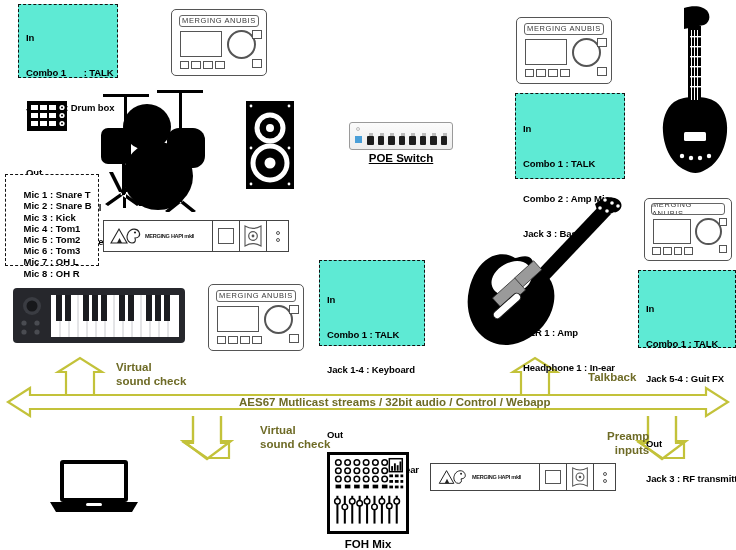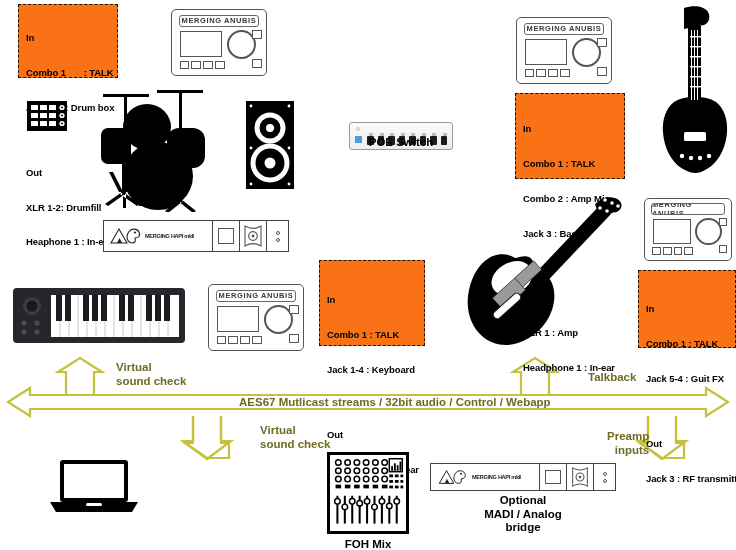--- a/index.html
+++ b/index.html
@@ -15,21 +15,21 @@
     width: 736px;
     height: 550px;
     background: #ffffff;
     overflow: hidden;
   }
 
   
   .infobox {
     position: absolute;
     border: 1.6px dashed #111;
-    background: #f97316;
+    background: #5eead4;
     box-sizing: border-box;
     padding: 4px 6px 4px 7px;
     font-size: 9.5px;
     line-height: 11.6px;
     font-weight: bold;
     color: #000;
     letter-spacing: -0.1px;
     white-space: pre;
   }
   .infobox .ln { display: block; }
@@ -91,21 +91,21 @@
     top: 7%;
     width: 86%;
     height: 19%;
     box-sizing: border-box;
     border: 1.1px solid #666;
     border-radius: 3px;
     display: flex;
     align-items: center;
     justify-content: center;
     font-size: 7.5px;
-    font-weight: bold;
+    font-weight: normal;
     letter-spacing: 0.6px;
     color: #3a3a3a;
     overflow: hidden;
   }
   .anubis .screen {
     position: absolute;
     left: 9%;
     top: 33%;
     width: 44%;
     height: 40%;
@@ -389,20 +389,30 @@
     <div class="sbtn t"></div>
     <div class="sbtn b"></div>
     <div class="botbtns">
       <i></i>
         <i></i>
         <i></i>
         <i></i>
     </div>
   </div>
 
+  <div class="miclist" style="left:5px; top:174px; width:94px; height:92px;">
+    <span class="ln">Mic 1 : Snare T</span>
+    <span class="ln">Mic 2 : Snare B</span>
+    <span class="ln">Mic 3 : Kick</span>
+    <span class="ln">Mic 4 : Tom1</span>
+    <span class="ln">Mic 5 : Tom2</span>
+    <span class="ln">Mic 6 : Tom3</span>
+    <span class="ln">Mic 7 : OH L</span>
+    <span class="ln">Mic 8 : OH R</span>
+  </div>
 
   <div class="rack" style="left:103px; top:220px; width:186px; height:32px;">
     <div class="cellA">
       <svg width="34" height="22" viewBox="0 0 34 22">
         <path d="M3 18 L11 4 L19 18 Z" fill="none" stroke="#222" stroke-width="1.1"></path>
         <path d="M9 18 L11.5 13 L14 18 Z" fill="#222"></path>
         <path d="M20 8 c3 -5 9 -5 11 -1 c2 4 -1 6 -4 6 c1 3 0 5 -3 5 c-3 0 -5 -3 -5 -6 c0 -2 1 -3 1 -4z" fill="none" stroke="#222" stroke-width="1.1"></path>
         <circle cx="27" cy="7.5" r="1.1" fill="#222"></circle>
       </svg>
       <span class="logotxt">MERGING HAPI mkII</span>
@@ -493,21 +503,21 @@
     <span class="led"></span>
     <span class="port" style="margin-left:12px;"></span>
     <span class="port"></span>
     <span class="port"></span>
     <span class="port"></span>
     <span class="port"></span>
     <span class="port"></span>
     <span class="port"></span>
     <span class="port"></span>
   </div>
-  <span class="lbl" style="left:349px; top:136px; width:104px;">POE Switch</span>
+  <span class="lbl" style="left:349px; top:152px; width:104px;text-decoration:underline;">POE Switch</span>
 
   <div class="anubis" style="left:516px; top:17px; width:96px; height:67px;">
     <div class="brand">MERGING ANUBIS</div>
     <div class="screen"></div>
     <div class="knob"></div>
     <div class="sbtn t"></div>
     <div class="sbtn b"></div>
     <div class="botbtns">
       <i></i>
         <i></i>
@@ -713,15 +723,14 @@
         <path d="M5 2 c5 3 11 3 16 0 l0 20 c-5 -3 -11 -3 -16 0z" fill="none" stroke="#555" stroke-width="1.1"></path>
         <circle cx="13" cy="12" r="4.3" fill="none" stroke="#555" stroke-width="1.2"></circle>
         <circle cx="13" cy="12" r="1.4" fill="#555"></circle>
       </svg>
     </div>
     <div class="cellD">
       <span class="dot"></span>
       <span class="dot"></span>
     </div>
   </div>
-  <span class="lbl" style="left:448px; top:494px; width:150px;">Optional<br>MADI / Analog<br>bridge</span>
 
 </div>
 
 </body></html>

